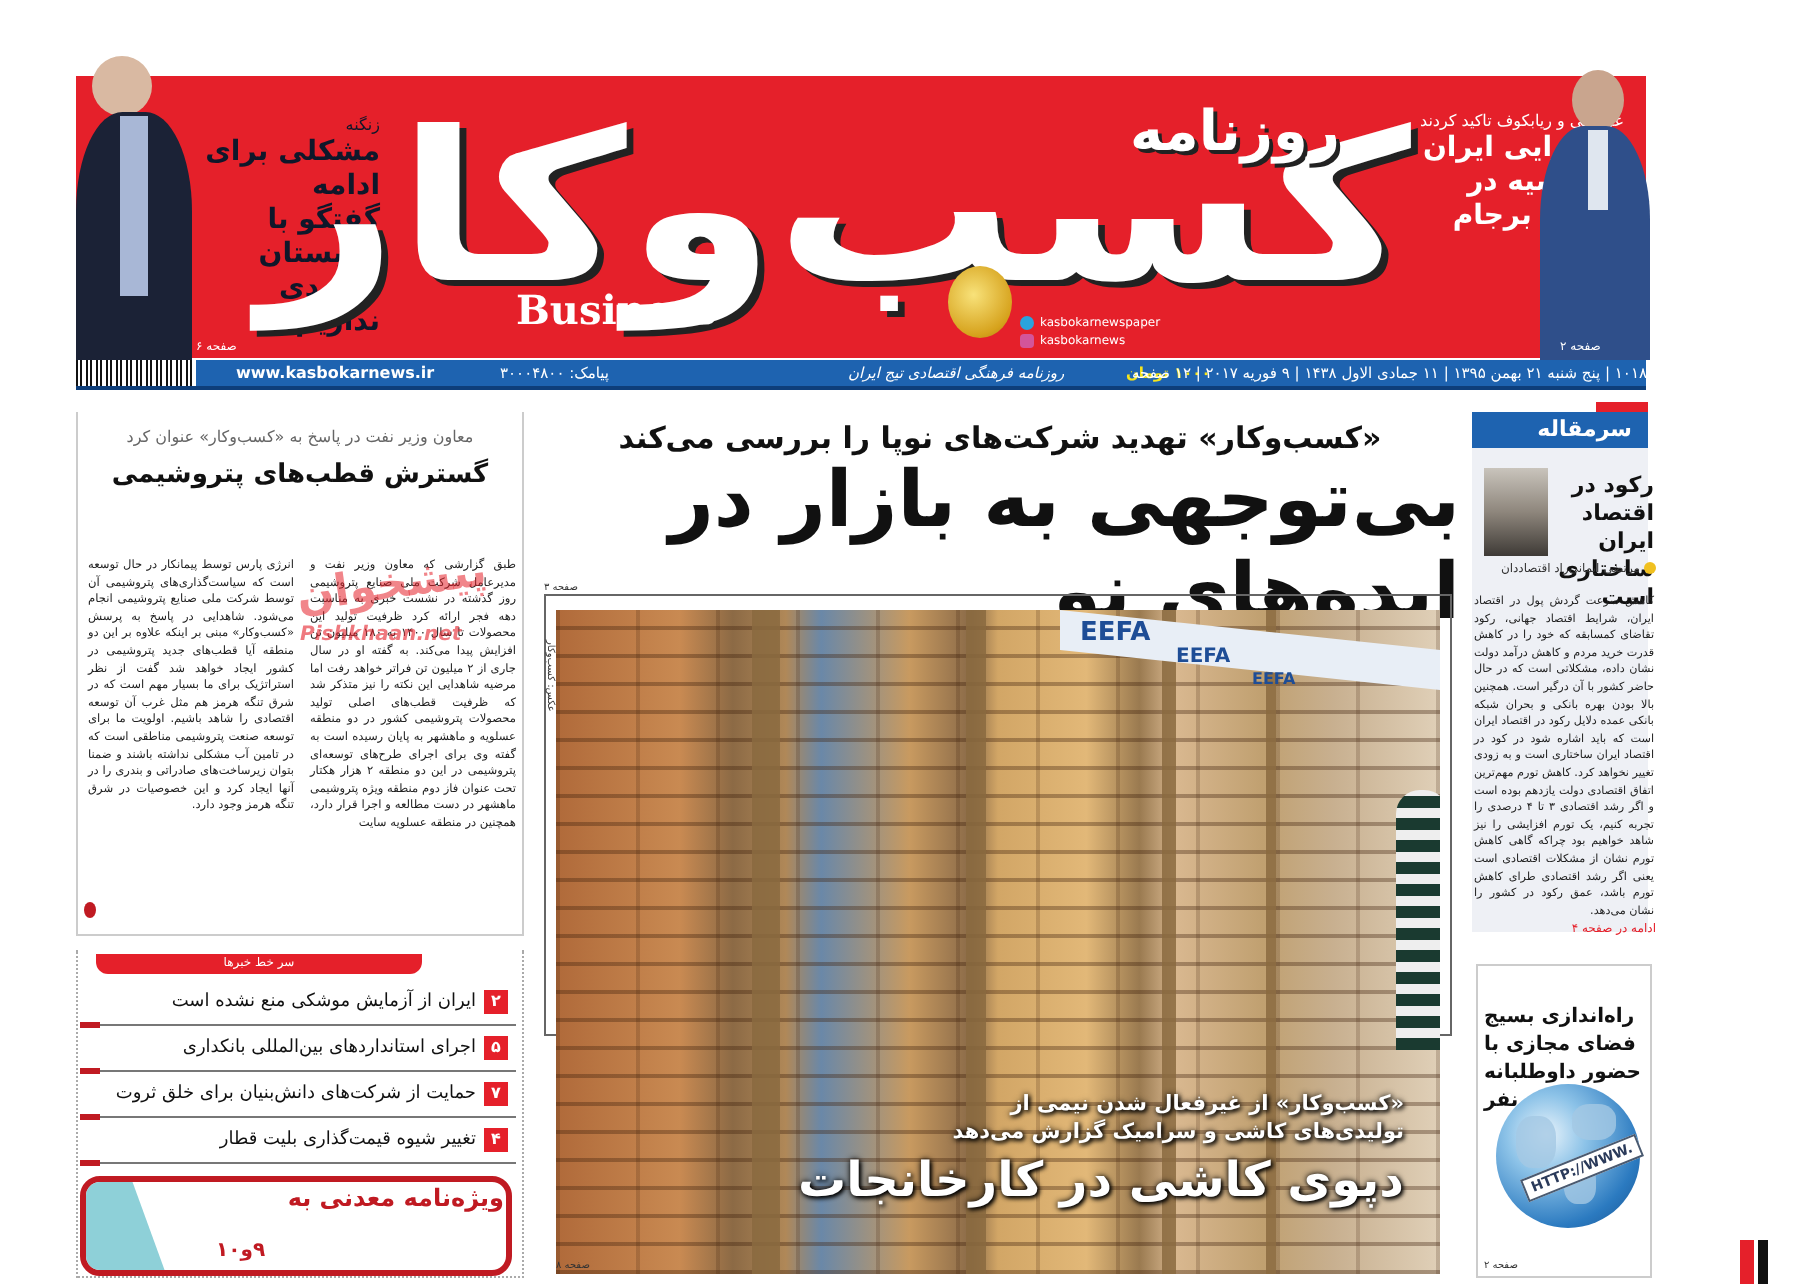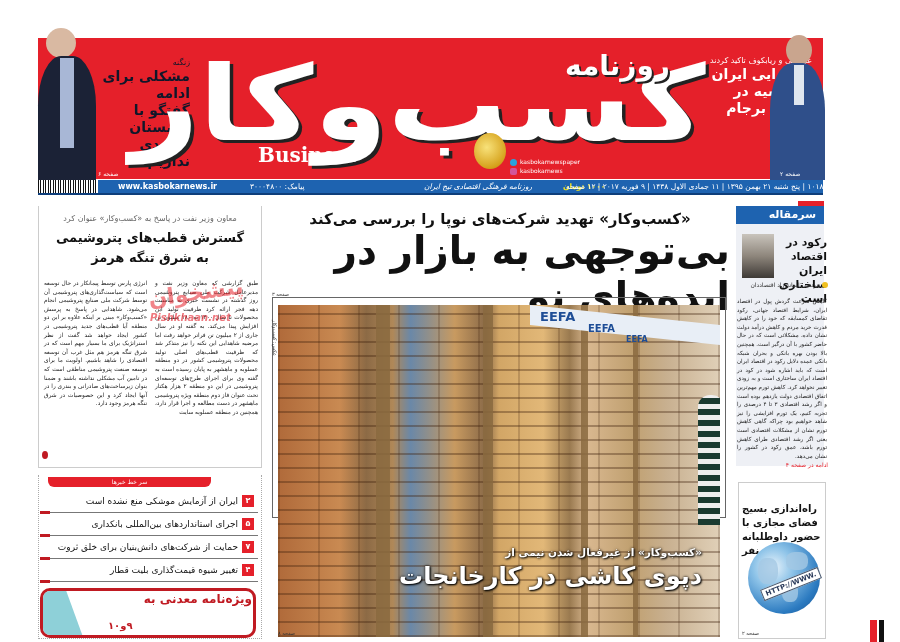--- a/index.html
+++ b/index.html
@@ -173,20 +173,21 @@
   <div class="pillar" style="left:355px;width:5px;"></div>
   <div class="banner"></div>
   <div class="eefa" style="left:262px;top:4px;">EEFA</div>
   <div class="eefa" style="left:310px;top:18px;font-size:10px;">EEFA</div>
   <div class="eefa" style="left:348px;top:30px;font-size:8px;">EEFA</div>
   <div class="man"></div>
 </div>
 <div class="photo-side-credit">عکس: کسب‌وکار</div>
 <div class="photo-caption">
   <div class="c1">«کسب‌وکار» از غیرفعال شدن نیمی از</div>
+  <div class="c1">تولیدی‌های کاشی و سرامیک گزارش می‌دهد</div>
   <div class="c2">دپوی کاشی در کارخانجات</div>
 </div>
 <div class="photo-credit">صفحه ۸</div>
 
 <div class="ed-box"></div>
 <div style="position:absolute;left:798px;top:201px;width:26px;height:6px;background:#e5202a;"></div>
 <div class="ed-header">سرمقاله</div>
 <div class="ed-photo"></div>
 <div class="ed-title">رکود در اقتصاد ایران ساختاری است</div>
 <div class="ed-author"><span class="dot"></span><span>مرتضی ایمانی‌راد اقتصاددان</span></div>
@@ -205,21 +206,20 @@
 
 <div class="flag">
   <div class="r"></div>
   <div class="k"></div>
 </div>
 
 <div class="left-frame"></div>
 <div class="left-kicker">معاون وزیر نفت در پاسخ به «کسب‌وکار» عنوان کرد</div>
 <div class="left-head">
   <div>گسترش قطب‌های پتروشیمی</div>
-  <div>به شرق تنگه هرمز</div>
 </div>
 <div class="left-cols">
   <div class="left-col">طبق گزارشی که معاون وزیر نفت و مدیرعامل شرکت ملی صنایع پتروشیمی روز گذشته در نشست خبری به مناسبت دهه فجر ارائه کرد ظرفیت تولید این محصولات تا سال ۱۴۰۰ به ۱۸۰ میلیون تن افزایش پیدا می‌کند. به گفته او در سال جاری از ۲ میلیون تن فراتر خواهد رفت اما مرضیه شاهدایی این نکته را نیز متذکر شد که ظرفیت قطب‌های اصلی تولید محصولات پتروشیمی کشور در دو منطقه عسلویه و ماهشهر به پایان رسیده است به گفته وی برای اجرای طرح‌های توسعه‌ای پتروشیمی در این دو منطقه ۲ هزار هکتار تحت عنوان فاز دوم منطقه ویژه پتروشیمی ماهشهر در دست مطالعه و اجرا قرار دارد، همچنین در منطقه عسلویه سایت</div>
   <div class="left-col">انرژی پارس توسط پیمانکار در حال توسعه است که سیاست‌گذاری‌های پتروشیمی آن توسط شرکت ملی صنایع پتروشیمی انجام می‌شود. شاهدایی در پاسخ به پرسش «کسب‌وکار» مبنی بر اینکه علاوه بر این دو منطقه آیا قطب‌های جدید پتروشیمی در کشور ایجاد خواهد شد گفت از نظر استراتژیک برای ما بسیار مهم است که در شرق تنگه هرمز هم مثل غرب آن توسعه اقتصادی را شاهد باشیم. اولویت ما برای توسعه صنعت پتروشیمی مناطقی است که در تامین آب مشکلی نداشته باشند و ضمنا بتوان زیرساخت‌های صادراتی و بندری را در آنها ایجاد کرد و این خصوصیات در شرق تنگه هرمز وجود دارد.</div>
 </div>
 <div class="watermark">پیشخوان</div>
 <div class="watermark-url">Pishkhaan.net</div>
 <div class="left-mark"></div>
 
 <div class="headlines-frame"></div>

